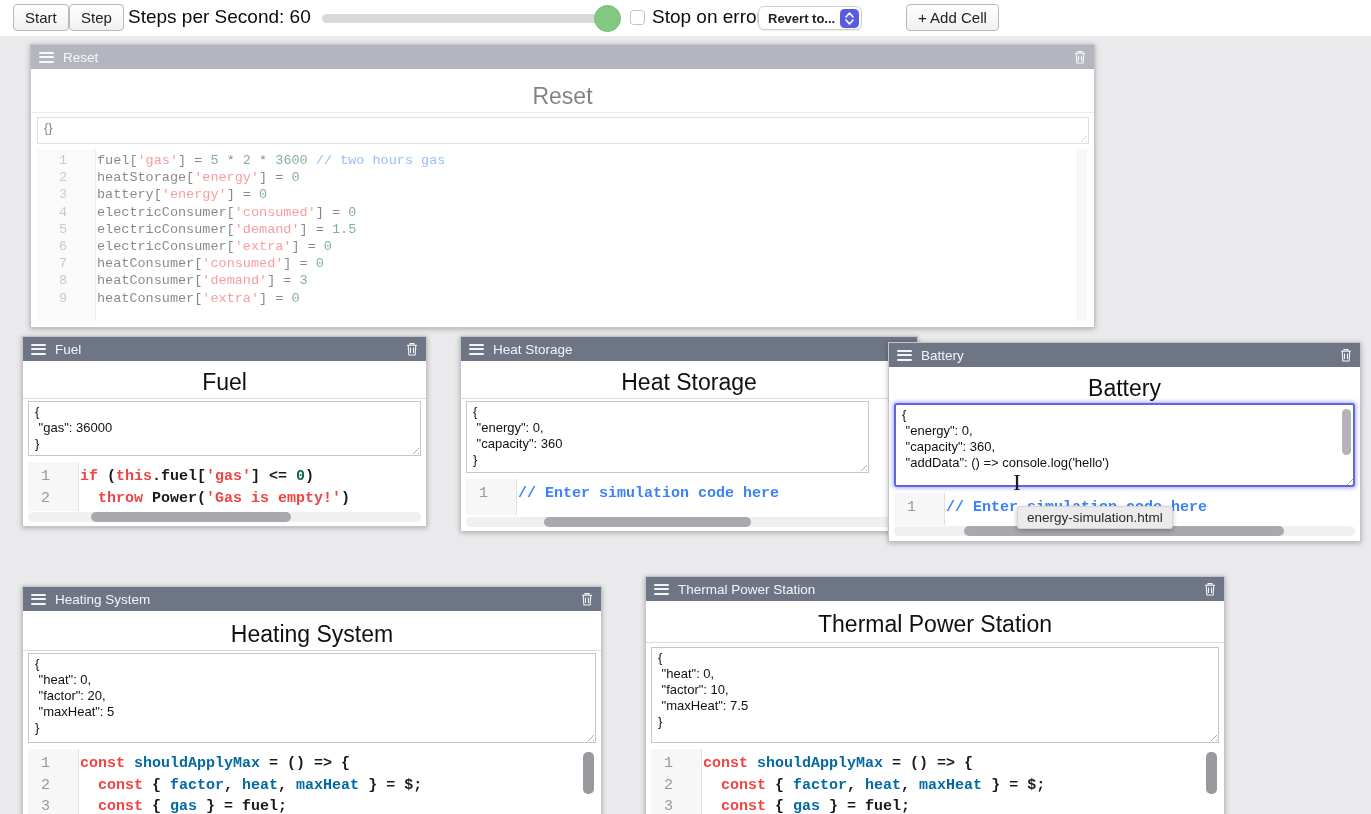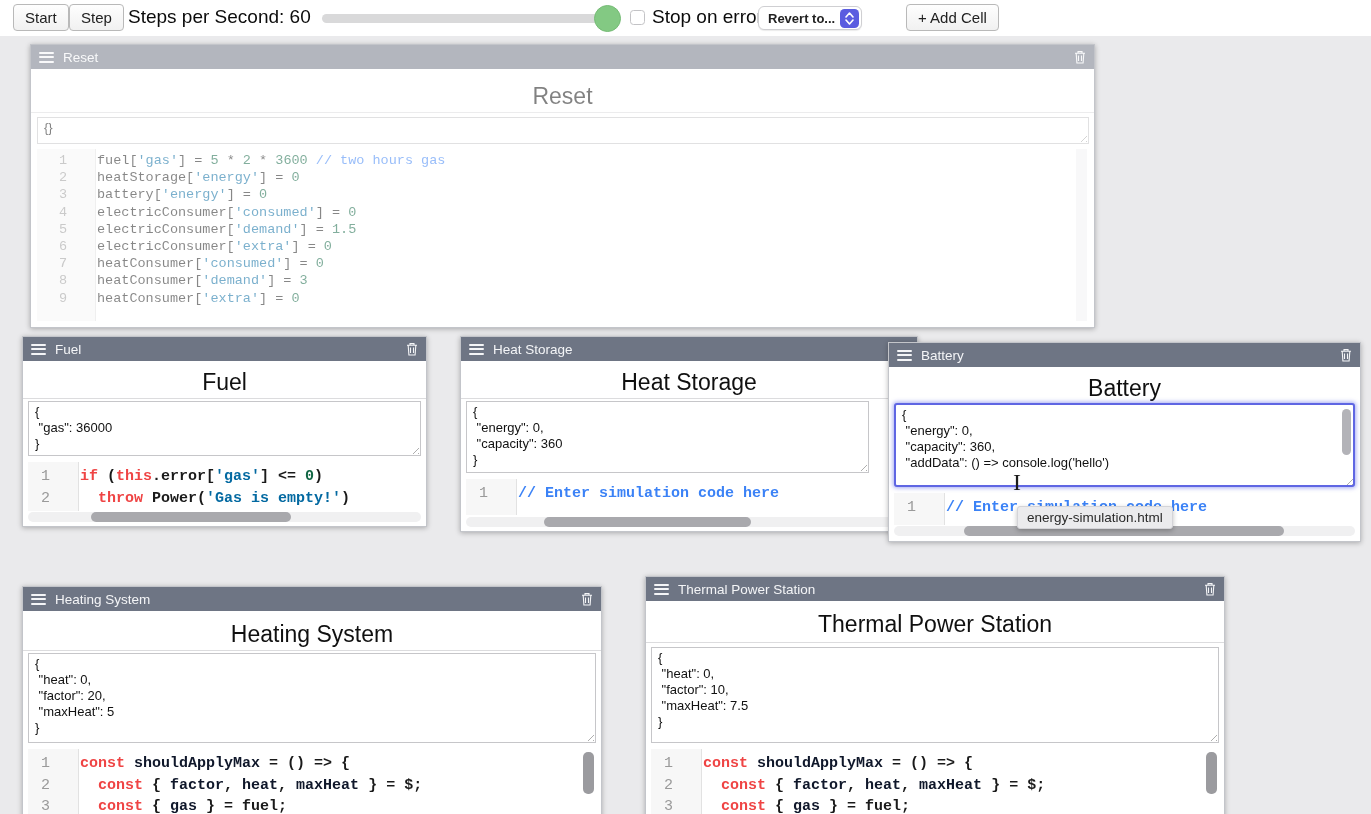--- a/index.html
+++ b/index.html
@@ -59,22 +59,22 @@
   .lc { flex:none; }
   .code-lg { font-family:"Liberation Mono", monospace; font-size:15px; line-height:21.5px; font-weight:bold; padding-top:4px; }
   .code-lg::before { width:50px; }
   .code-lg .ln { width:36px; padding-right:14px; font-weight:normal; }
   .code-lg .lc { padding-left:16px; }
   .code-sm { font-family:"Liberation Mono", monospace; font-size:13.5px; line-height:17.2px; font-weight:normal; padding-top:3px; }
   .code-sm::before { width:58px; }
   .code-sm .ln { width:44px; padding-right:14px; }
   .code-sm .lc { padding-left:16px; }
 
-  .tk-p { color:#1a1a1a; } .tk-k { color:#ef4444; } .tk-d { color:#0f172a; }
-  .tk-s { color:#0369a1; } .tk-n { color:#116644; } .tk-c { color:#3b82f6; }
+  .tk-p { color:#1a1a1a; } .tk-k { color:#ef4444; } .tk-d { color:#0369a1; }
+  .tk-s { color:#ef4444; } .tk-n { color:#116644; } .tk-c { color:#3b82f6; }
 
   .hscroll { position:absolute; height:10px; background:#f0f0f1; border-radius:5px; }
   .hscroll .thumb { position:absolute; top:0; height:10px; background:#a9a9ad; border-radius:5px; }
   .vscroll-thumb { position:absolute; width:11px; background:#9b9b9f; border-radius:5px; }
   .vtrack { position:absolute; width:11px; background:#f3f3f4; }
 
   .faded { opacity:.52; }
 
   .tooltip { position:absolute; background:#ebebed; border:1px solid #d4d4d8; border-radius:3px;
     box-shadow:0 2px 5px rgba(0,0,0,.25); font-size:13.5px; color:#2a2a2a; padding:3px 9px; white-space:nowrap; }
@@ -159,21 +159,21 @@
     </div>
     <div class="cell-title" style="top:32px;">Fuel</div>
     <div class="cell-divider" style="top:61px;"></div>
     <div class="ta-wrap" style="left:5px;top:64px;width:393px;height:55px;">
       <textarea spellcheck="false" style="">{
  "gas": 36000
 }</textarea>
       <div class="resize-grip"></div>
     </div>
     <div class="code code-lg" style="left:5px;top:125px;width:393px;height:49px;">
-        <div class="code-line"><span class="ln">1</span><span class="lc"><span class="tk-k">if</span><span class="tk-p"> (</span><span class="tk-k">this</span><span class="tk-p">.error[</span><span class="tk-s">'gas'</span><span class="tk-p">] &lt;= </span><span class="tk-n">0</span><span class="tk-p">)</span></span></div>
+        <div class="code-line"><span class="ln">1</span><span class="lc"><span class="tk-k">if</span><span class="tk-p"> (</span><span class="tk-k">this</span><span class="tk-p">.fuel[</span><span class="tk-s">'gas'</span><span class="tk-p">] &lt;= </span><span class="tk-n">0</span><span class="tk-p">)</span></span></div>
         <div class="code-line"><span class="ln">2</span><span class="lc"><span class="tk-p">  </span><span class="tk-k">throw</span><span class="tk-p"> Power(</span><span class="tk-s">'Gas is empty!'</span><span class="tk-p">)</span></span></div>
       </div>
     <div class="hscroll" style="left:5px;right:5px;top:175px;">
       <div class="thumb" style="left:63px;width:200px;"></div>
     </div>
   </div>
 </div>
 
 <div class="cell" style="left:460px;top:336px;width:458px;height:196px;">
   <div class="cell-inner">

